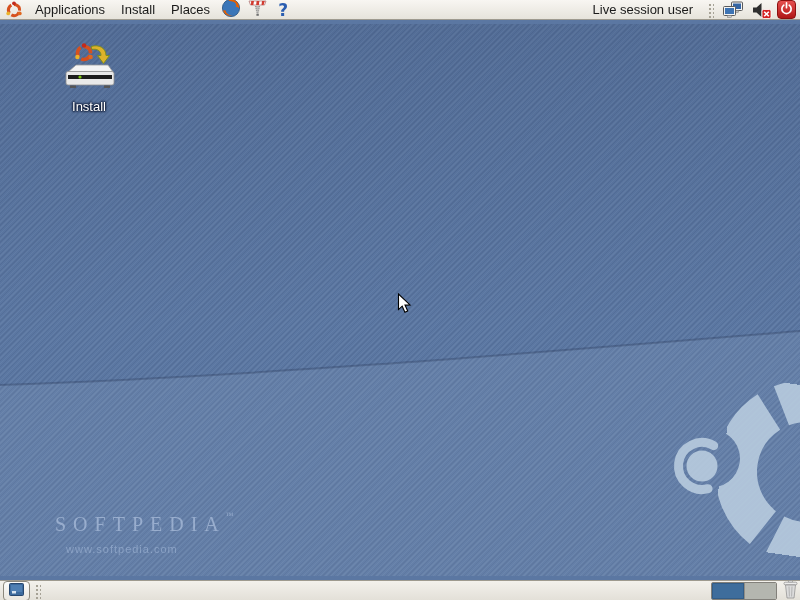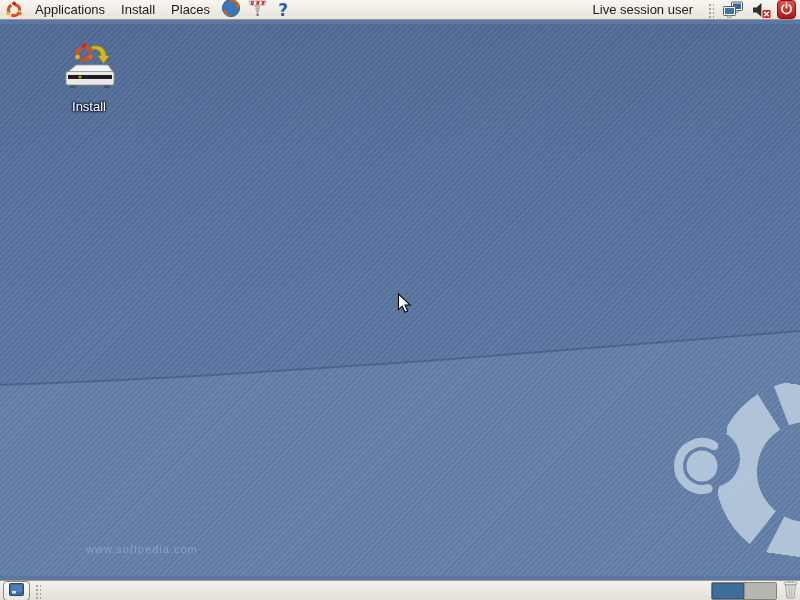--- a/index.html
+++ b/index.html
@@ -57,21 +57,21 @@
   #swoosh{position:absolute;top:0;left:0;}
   #watermark-logo{position:absolute;left:668px;top:336px;}
   #softpedia{
     position:absolute;left:55px;top:489px;
     font-family:"Liberation Serif", serif;
     font-size:20px;letter-spacing:7px;color:rgba(195,212,236,0.55);
     display:flex;align-items:flex-start;
   }
   #softpedia .tm{font-size:8px;letter-spacing:0;margin-top:-2px;}
   #softpedia-url{
-    position:absolute;left:86px;top:519px;
+    position:absolute;left:66px;top:519px;
     font-size:11px;letter-spacing:1px;color:rgba(185,205,232,0.45);
   }
   
   #install-icon{
     position:absolute;left:50px;top:18px;width:78px;
     display:flex;flex-direction:column;align-items:center;text-align:right;
   }
   #install-label{
     margin-top:1px;font-size:13px;color:#ffffff;
     text-shadow:0 1px 2px rgba(5,15,40,0.95), 1px 0 2px rgba(5,15,40,0.7), -1px 0 2px rgba(5,15,40,0.7), 0 -1px 2px rgba(5,15,40,0.7);
@@ -195,20 +195,24 @@
         <circle cx="42" cy="112" r="29" fill="#000000"></circle>
       </mask>
     </defs>
     <g fill="none" stroke="#bdd0e2" opacity="0.85">
       <circle cx="139" cy="112" r="71" stroke-width="42" stroke-dasharray="135 14" transform="rotate(8 139 112)" mask="url(#bite)"></circle>
       <path d="M45.75,85.65 A23.5,23.5 0 1 0 40.08,128.7" stroke-width="9" stroke-linecap="round"></path>
     </g>
     <circle cx="34" cy="106" r="15.5" fill="#bdd0e2" opacity="0.85"></circle>
   </svg>
 
+  <div id="softpedia">
+    <span>SOFTPEDIA</span>
+    <span class="tm">™</span>
+  </div>
   <div id="softpedia-url">www.softpedia.com</div>
 
   <div id="install-icon">
     <span>
       <svg width="58" height="52" viewBox="0 0 58 52">
 
         <circle cx="24" cy="11" r="6.5" fill="none" stroke="#d6501e" stroke-width="3.6" stroke-dasharray="10.5 3.2" transform="rotate(20 24 11)"></circle>
         <circle cx="24" cy="3.4" r="2.2" fill="#c22a1c"></circle>
         <circle cx="17.4" cy="15" r="2.2" fill="#ecb229"></circle>
         <circle cx="30.6" cy="15" r="2.2" fill="#e0671f"></circle>

